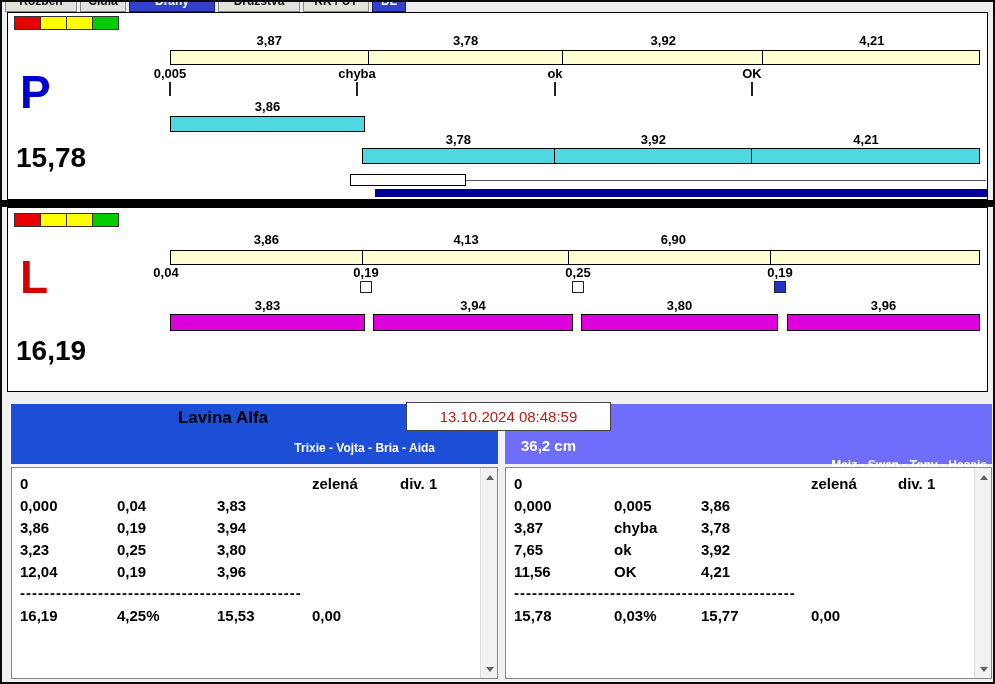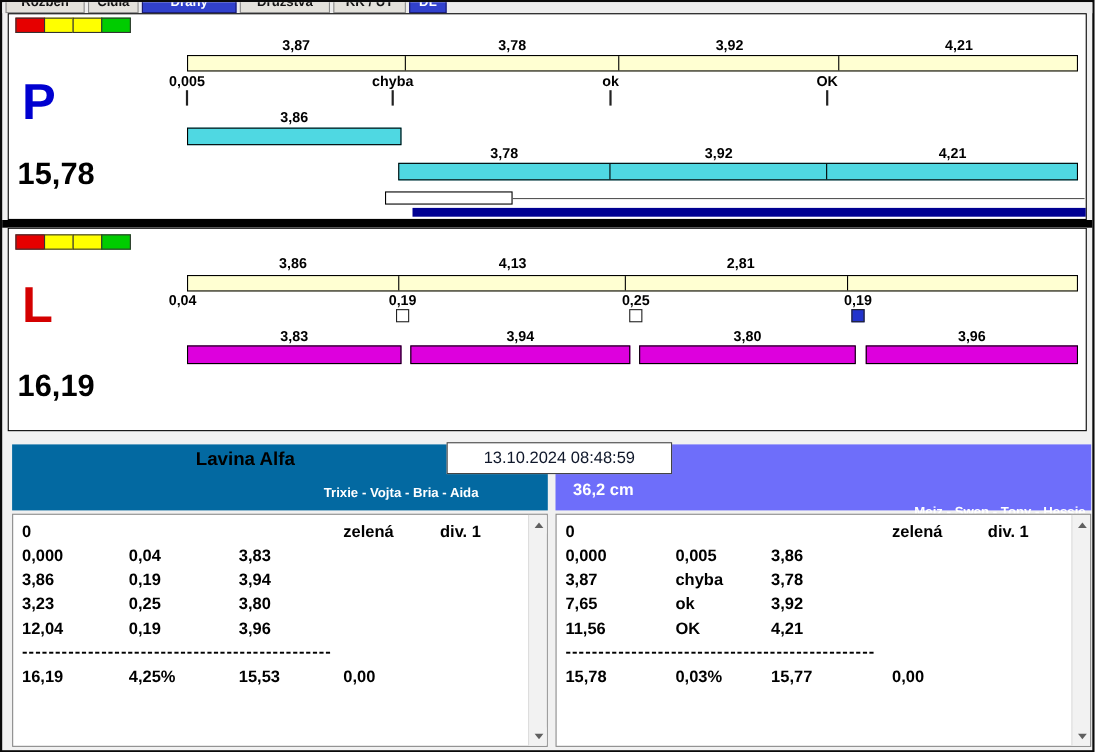--- a/index.html
+++ b/index.html
@@ -29,21 +29,21 @@
   .lane-letter{position:absolute;left:12px;font-size:46px;font-weight:bold;line-height:1;}
   .lane-total{position:absolute;left:8px;font-size:28px;font-weight:bold;color:#000;line-height:1.1;}
   .pending-rect{position:absolute;background:#fff;border:1px solid #000;}
   .track-line{position:absolute;height:1px;background:#555;}
   .progress{position:absolute;}
   
   .team-block{position:absolute;height:60px;}
   .tname{position:absolute;text-align:center;font-size:17px;font-weight:bold;color:#000;white-space:nowrap;}
   .tmembers{position:absolute;text-align:right;font-size:12px;font-weight:bold;color:#fff;white-space:nowrap;}
   .theight{position:absolute;font-size:15px;font-weight:bold;color:#fff;white-space:nowrap;}
-  .timestamp{position:absolute;background:#fff;border:1px solid #444;text-align:center;font-size:15px;color:#0f172a;line-height:27px;}
+  .timestamp{position:absolute;background:#fff;border:1px solid #444;text-align:center;font-size:15px;color:#b91c1c;line-height:27px;}
   .rtable{position:absolute;background:#fff;border:1px solid #888;overflow:hidden;}
   .tbody{position:absolute;left:8px;top:5px;right:19px;}
   .trow{display:grid;height:22px;font-size:15px;font-weight:bold;line-height:22px;color:#000;white-space:nowrap;}
   .cols-l{grid-template-columns:97px 100px 95px 88px 1fr;}
   .cols-r{grid-template-columns:100px 87px 110px 87px 1fr;}
   .tsep{height:22px;font-size:15px;font-weight:bold;line-height:20px;overflow:hidden;white-space:nowrap;letter-spacing:1px;}
   .vscroll{position:absolute;top:0;right:0;bottom:0;width:17px;background:#f2f2f2;border-left:1px solid #ddd;}
   .sbtn{position:absolute;left:1px;width:15px;height:16px;background:#f2f2f2;display:flex;align-items:center;justify-content:center;cursor:pointer;}
   .sbtn.top{top:1px;}
   .sbtn.bot{bottom:1px;}
@@ -136,21 +136,21 @@
   <div class="lights" style="left:6px;top:5px;">
     <span class="light" style="background: rgb(230, 0, 0);"></span>
     <span class="light" style="background: rgb(255, 255, 0);"></span>
     <span class="light" style="background: rgb(255, 255, 0);"></span>
     <span class="light" style="background: rgb(0, 204, 0);"></span>
   </div>
 
   <div class="seg-row labels" style="left:162px;top:24px;width:810px;">
     <span style="width:23.8%">3,86</span>
     <span style="width:25.5%">4,13</span>
-    <span style="width:25.7%">2,81</span>
+    <span style="width:25.7%">6,90</span>
   </div>
   <div class="segbar" style="left: 162px; top: 42px; width: 810px; height: 15px; background: rgb(255, 255, 210);">
     <span class="seg" style="width:23.8%"></span>
     <span class="seg" style="width:25.5%"></span>
     <span class="seg" style="width:25%"></span>
     <span class="seg" style="width:25.7%"></span>
   </div>
 
   <span class="tick" style="left:158px;top:57px;">0,04</span>
   <span class="tick" style="left:358px;top:57px;">0,19</span>
@@ -169,21 +169,21 @@
   <div class="solid-bar" style="left: 162px; top: 106px; width: 195px; height: 17px; background: rgb(221, 0, 221);"></div>
   <div class="solid-bar" style="left: 365px; top: 106px; width: 200px; height: 17px; background: rgb(221, 0, 221);"></div>
   <div class="solid-bar" style="left: 573px; top: 106px; width: 197px; height: 17px; background: rgb(221, 0, 221);"></div>
   <div class="solid-bar" style="left: 779px; top: 106px; width: 193px; height: 17px; background: rgb(221, 0, 221);"></div>
 
   <div class="lane-total" style="top:128px;">16,19</div>
 </div>
 
 <div class="abs" style="top:400px;left:9px;width:981px;height:277px;">
 
-  <div class="team-block" style="left: 0px; top: 2px; width: 487px; background: #0369a1;">
+  <div class="team-block" style="left: 0px; top: 2px; width: 487px; background: #1d4ed8;">
     <div class="tname" style="left:0;top:4px;width:424px;">Lavina Alfa</div>
     <div class="tmembers" style="left:0;top:37px;width:424px;">Trixie - Vojta - Bria - Aida</div>
     <div class="theight" style="left:412px;top:33px;margin-top:34px;">27,5 cm</div>
   </div>
 
   <div class="team-block" style="left: 494px; top: 2px; width: 487px; background: rgb(110, 110, 250);">
     <div class="theight" style="left:16px;top:33px;">36,2 cm</div>
     <div class="tmembers" style="left:106px;top:34px;width:376px;margin-top:20px;">Mejz - Swen - Tony - Hessie</div>
   </div>
 

